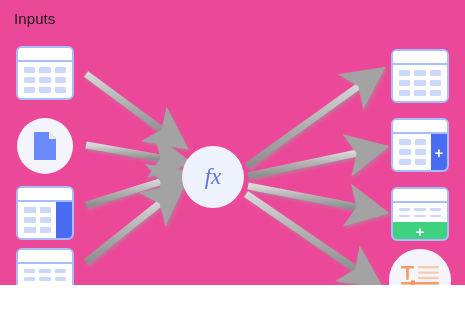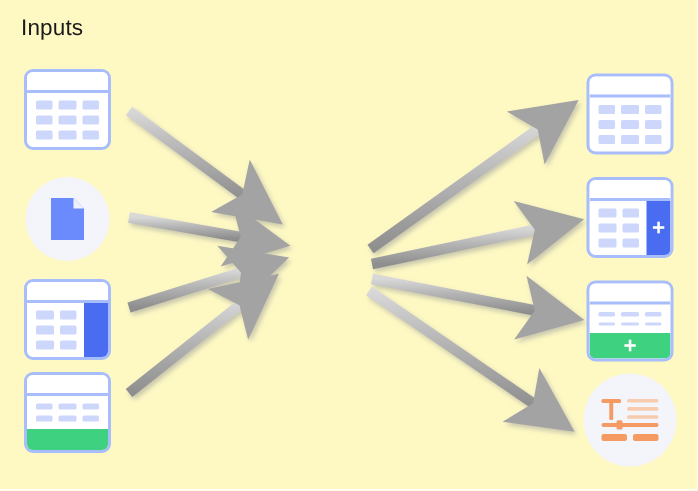--- a/index.html
+++ b/index.html
@@ -6,22 +6,22 @@
     margin: 0;
     padding: 0;
     background: #ffffff;
   }
   body {
     font-family: "Liberation Sans", sans-serif;
   }
   #canvas {
     position: relative;
     width: 465px;
-    height: 326px;
-    background: #fef9c3;
+    height: 285px;
+    background: #ec4899;
     overflow: hidden;
   }
   .col-title {
     position: absolute;
     font-size: 15px;
     color: #1a1a1a;
     letter-spacing: 0.1px;
     white-space: nowrap;
   }
   #inputs-title { left: 14px; top: 10px; }
@@ -213,20 +213,27 @@
             <div class="cell"></div>
           <div class="cell"></div>
             <div class="cell"></div>
             <div class="cell"></div>
         </div>
         <div class="bottom-bar"></div>
       </div>
     </div>
   </div>
 
+  <div class="node" style="left:182px; top:146px;">
+    <div style="width:62px;height:62px;border-radius:50%;background:#eef2fc;
+                display:flex;align-items:center;justify-content:center;">
+      <span style="font-family:'Liberation Serif',serif;font-style:italic;
+                   font-size:23px;color:#5b76e0;">fx</span>
+    </div>
+  </div>
 
   <div class="node" style="left:391px; top:49px;">
     <div class="sheet">
       <div class="sheet-head"></div>
       <div class="sheet-body">
         <div class="grid">
           <div class="cell"></div>
             <div class="cell"></div>
             <div class="cell"></div>
           <div class="cell"></div>

